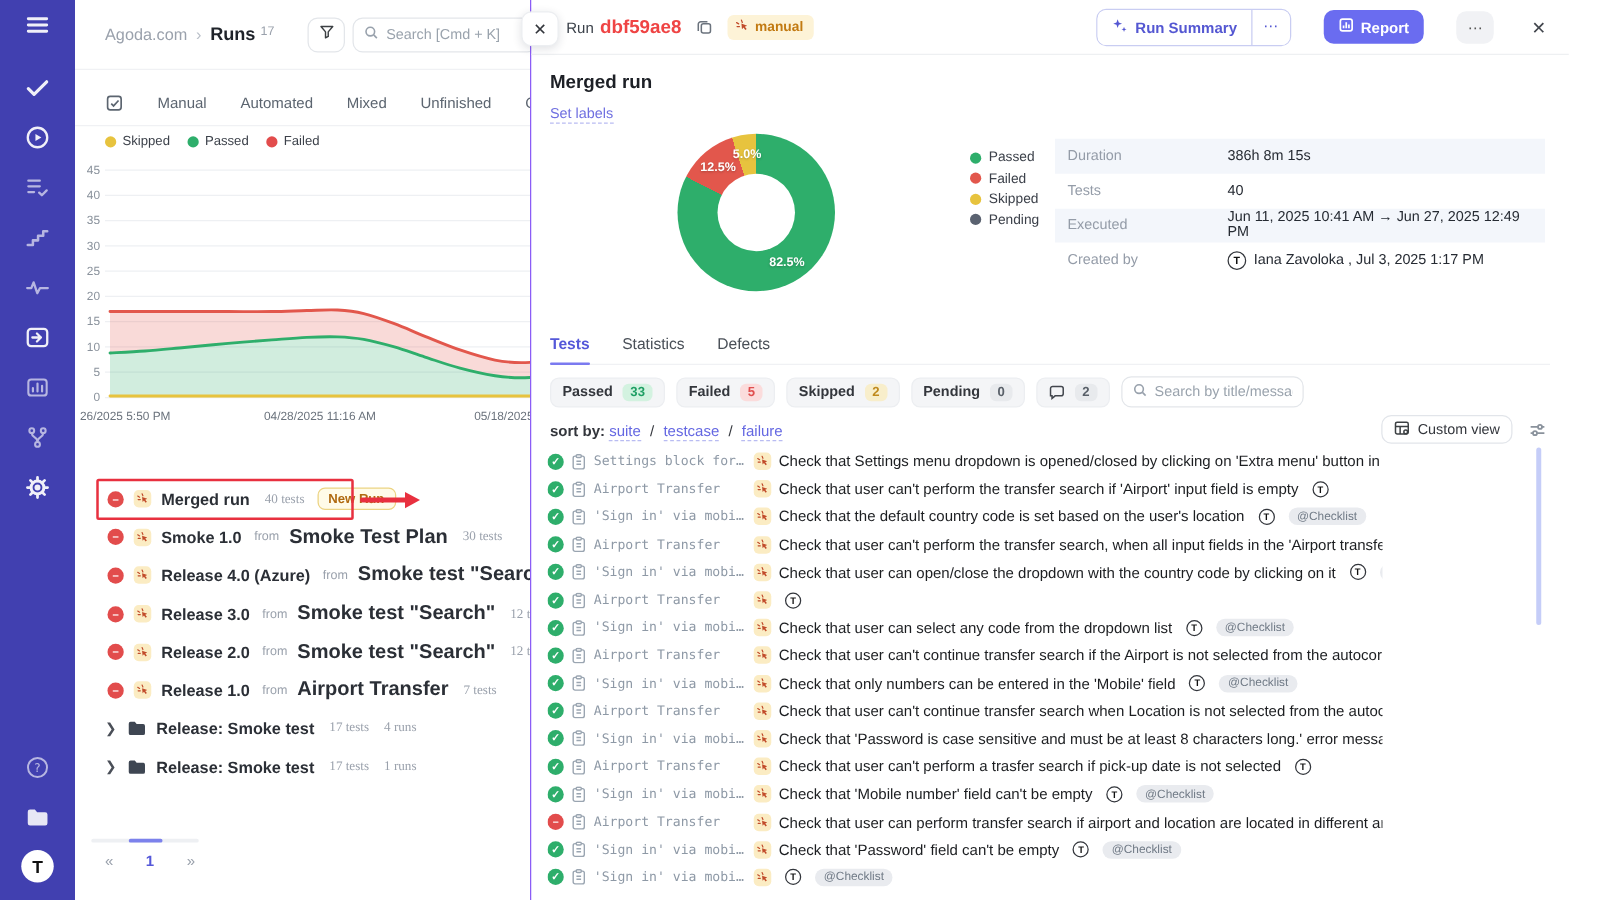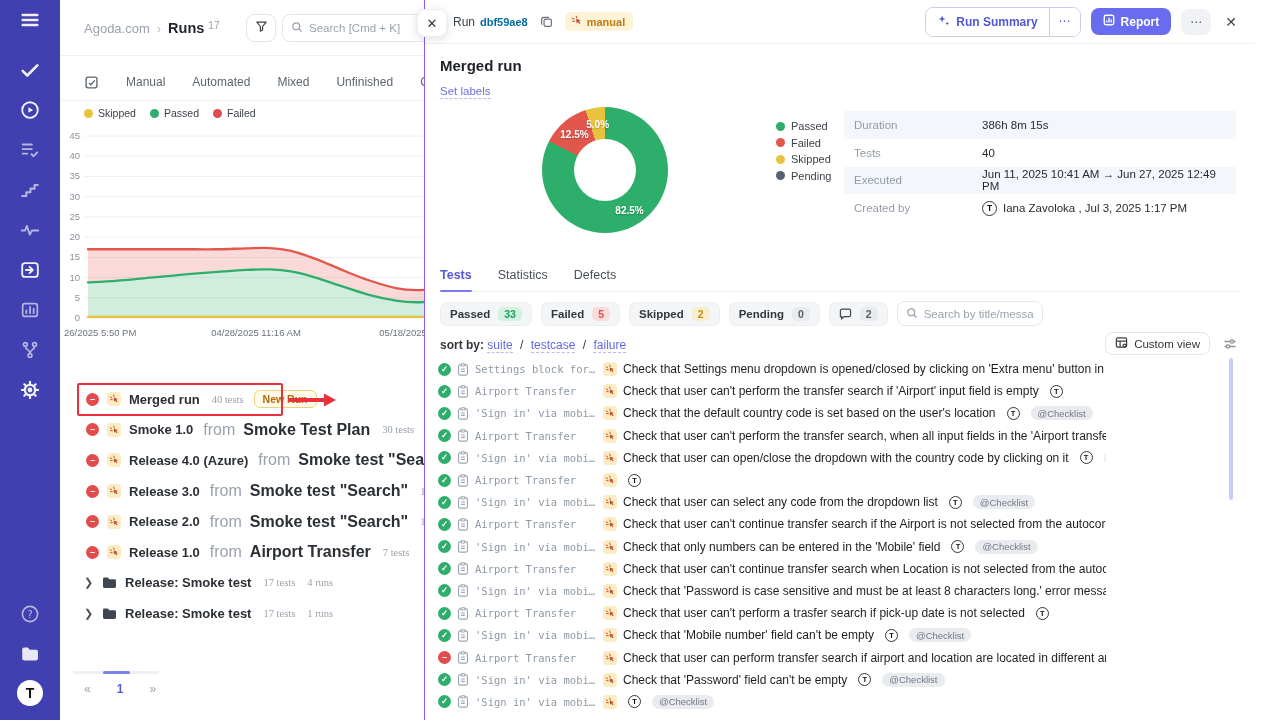--- a/index.html
+++ b/index.html
@@ -48,21 +48,21 @@
   #runs-chart { position:absolute; left:0; top:122px; }
 
   .runs-list { position:absolute; left:0; top:384px; width:100%; }
   .run-row { position:relative; height:30.6px; display:flex; align-items:center; gap:8px; padding-left:26px;
     cursor:pointer; white-space:nowrap; }
   .st-dot { width:13px; height:13px; border-radius:50%; background:#e24c4c; color:#fff; font-size:9px;
     line-height:12px; text-align:center; flex:none; font-weight:bold; }
   .man-tile { width:14px; height:14px; border-radius:4px; background:#fbecc3; display:flex; align-items:center;
     justify-content:center; flex:none; }
   .run-name { font-size:13px; font-weight:bold; color:#2b2f36; }
-  .run-from { font-size:16px; color:#9aa1ac; margin-left:2px; }
+  .run-from { font-size:10px; color:#9aa1ac; margin-left:2px; }
   .run-plan { font-size:16px; font-weight:bold; color:#2b2f36; }
   .run-meta { font-size:10.5px; color:#9aa1ac; margin-left:4px;font-family:Liberation Serif, serif; }
   .new-badge { font-size:10.5px; font-weight:bold; color:#b06a10; background:#fffbe8; border:1px solid #ecd382;
     border-radius:6px; padding:2px 8px; margin-left:2px; }
   .folder-row { height:30.6px; display:flex; align-items:center; gap:8px; padding-left:24px; cursor:pointer; }
   .chev { font-size:11px; color:#4a4f58; width:10px; }
   .run-row .hl-ring { position:absolute; left:17px; top:-1px; width:206px; height:33px; border:2.5px solid #e8303f;
     border-radius:2px; pointer-events:none; z-index:20; }
   .hl-arrow { position:absolute; left:228px; top:8px; z-index:20; pointer-events:none; }
 
@@ -71,25 +71,25 @@
   .pagination { position:absolute; left:24px; top:682px; display:flex; align-items:center; gap:26px; font-size:12px; }
   .pg-nav { color:#9aa1ac; cursor:pointer; }
   .pg-cur { color:#5558d9; font-weight:bold; cursor:pointer; }
 
   
   .right-panel { position:absolute; left:424px; top:0; width:831px; height:720px; background:#fff; border-left:1px solid #8b5cf6;text-decoration:underline; }
   .rp-header { position:absolute; left:0; top:0; width:100%; height:44px; border-bottom:1px solid #eef0f2;
     display:flex; align-items:center; padding:0 14px; }
   .rh-dot { width:7px; height:7px; border-radius:50%; background:#e5484d; margin-right:7px; }
   .rh-run { font-size:12px; color:#3a4049; margin-right:5px; }
-  .rh-id { font-size:11px; font-weight:bold; color:#0369a1; }
+  .rh-id { font-size:15px; font-weight:bold; color:#ef4444; }
   .copy-btn { margin-left:12px; cursor:pointer; display:flex; }
   .manual-pill { margin-left:12px; background:#fdf3d7; border-radius:5px; padding:3px 8px 3px 6px; display:flex;
     align-items:center; gap:5px; font-size:11px; color:#c27a12; font-weight:bold; }
-  .rh-right { margin-left:auto; display:flex; align-items:center; gap:10px; }
+  .rh-right { margin-left:auto; display:flex; align-items:center; gap:26px; }
   .rs-group { display:flex; border:1px solid #c9cdf2; border-radius:8px; overflow:hidden; }
   .rs-main { display:flex; align-items:center; gap:6px; padding:6px 11px; font-size:12px; font-weight:bold;
     color:#5457d2; cursor:pointer; background:#fff; }
   .rs-more { padding:6px 9px; border-left:1px solid #c9cdf2; color:#5457d2; font-size:12px; cursor:pointer; background:#fff; }
   .report-btn { display:flex; align-items:center; gap:6px; background:#6a6cf0; color:#fff; font-size:12px;
     font-weight:bold; border-radius:8px; padding:6px 12px; cursor:pointer; }
   .more-btn { background:#f1f2f5; border-radius:8px; padding:6px 9px; font-size:12px; color:#555; cursor:pointer; }
   .x-btn { font-size:14px; color:#42464d; cursor:pointer; padding:2px 4px; }
 
   .rp-title { position:absolute; left:15px; top:57px; font-size:15px; font-weight:bold; color:#1d2026; }

